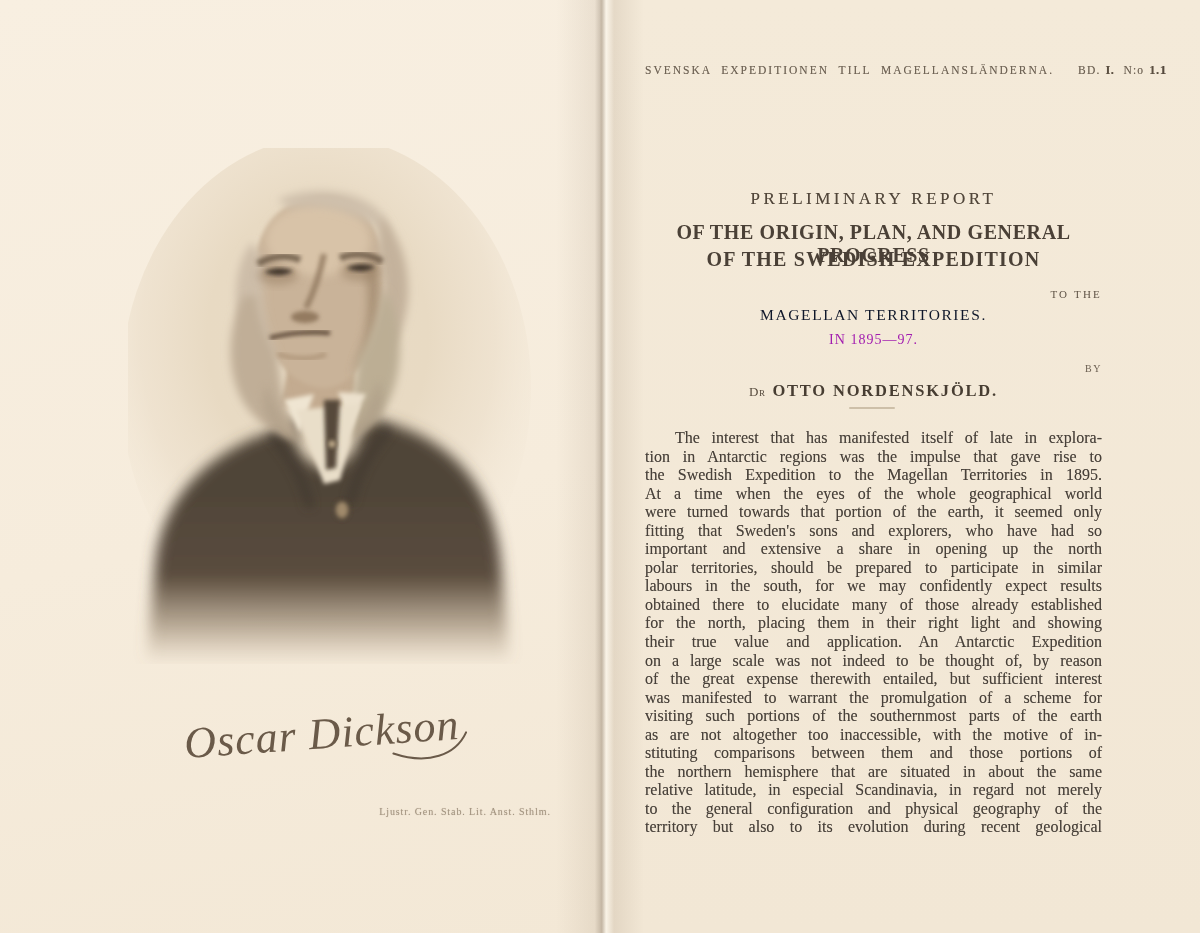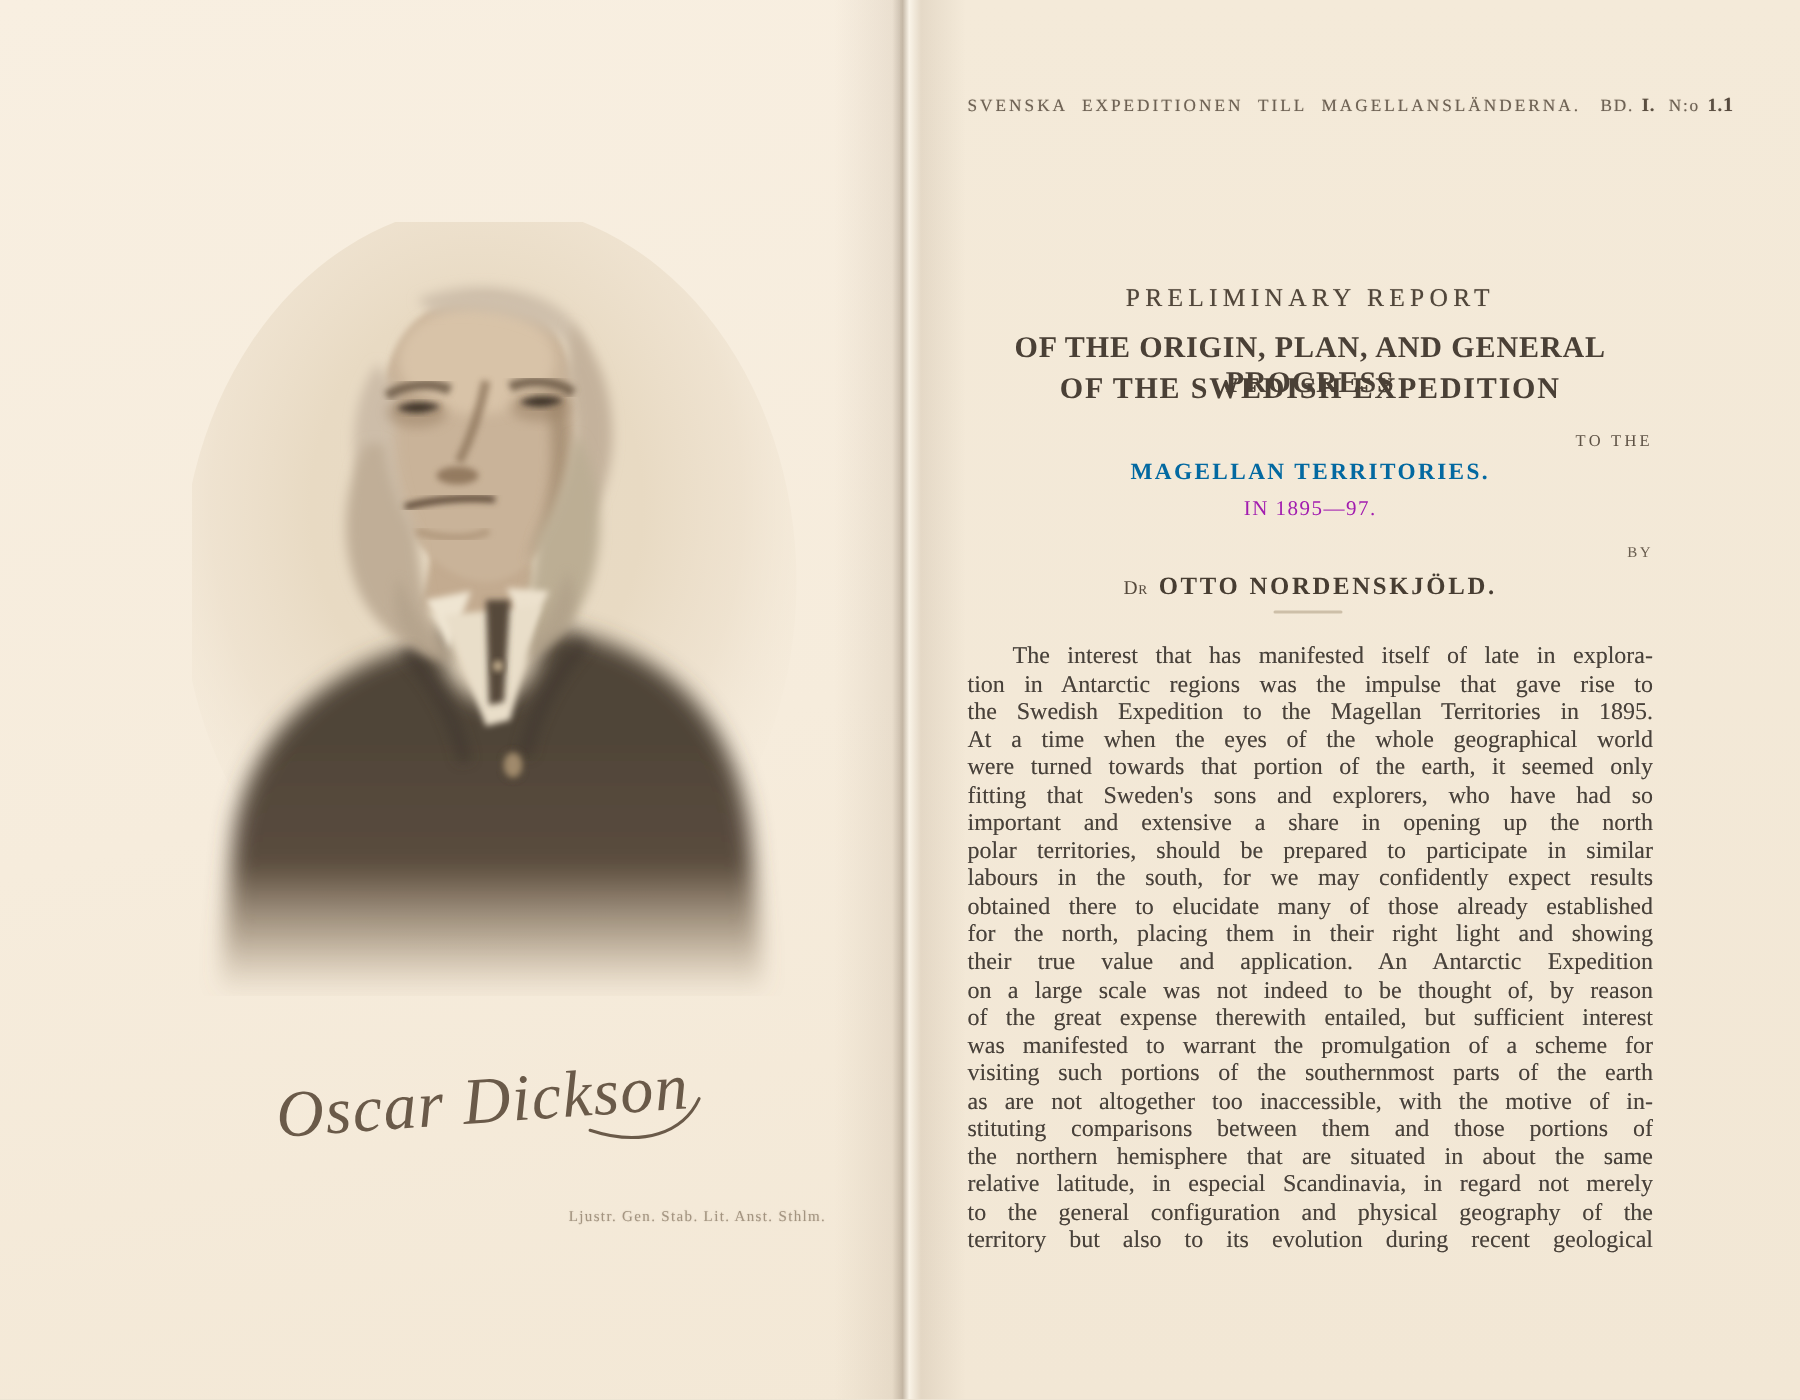--- a/index.html
+++ b/index.html
@@ -23,32 +23,32 @@
   }
 
   
   .running-header{
     position:absolute;left:645px;top:62px;width:449px;
     display:flex;align-items:baseline;
     color:#6e6254;font-size:11.5px;letter-spacing:2px;word-spacing:5px;
     text-shadow:0 0 0.6px rgba(110,98,84,0.5);
     white-space:nowrap;
   }
-  .rh-vol{margin-left:13px;letter-spacing:1.2px;}
+  .rh-vol{margin-left:24px;letter-spacing:1.2px;}
   .rh-issue{margin-left:9px;letter-spacing:1.2px;}
   .rh-num{font-weight:bold;font-size:12.5px;letter-spacing:0.5px;color:#5b4f41;margin-left:5px;}
   .rh-page{margin-left:auto;font-size:13.5px;font-weight:bold;color:#55493d;letter-spacing:0;}
 
   
   .tb{position:absolute;left:645px;width:457px;text-align:center;color:#4c4237;}
   .kicker{top:189px;font-size:17px;letter-spacing:3.5px;color:#51463a;text-shadow:0 0 0.5px rgba(80,70,58,0.5);}
   .t1{top:221px;font-size:20px;font-weight:bold;letter-spacing:0.6px;color:#4a4036;}
   .t2{top:248px;font-size:20px;font-weight:bold;letter-spacing:1.2px;color:#4a4036;}
   .conn{top:288px;font-size:11px;letter-spacing:2.2px;color:#5e5245;text-align:right;}
-  .territory{top:306px;font-size:15.5px;font-weight:bold;letter-spacing:1.6px;color:#0369a1;}
+  .territory{top:306px;font-size:15.5px;font-weight:normal;letter-spacing:1.6px;color:#0f172a;}
   .years{top:332px;font-size:14px;letter-spacing:1px;color:#a21caf;}
   .bylabel{top:363px;font-size:10px;letter-spacing:1.6px;color:#6a5e50;text-align:right;}
   .author{top:381px;font-size:16.5px;color:#473d32;}
   .author .prefix{font-size:13px;font-variant:small-caps;letter-spacing:0.5px;margin-right:7px;color:#55493c;}
   .author .name{font-weight:bold;letter-spacing:1.8px;}
   .rule{position:absolute;left:849px;top:407px;width:46px;height:2px;background:#cdbfa8;border-radius:1px;}
 
   
   .body-text{
     position:absolute;left:645px;top:429px;width:457px;

